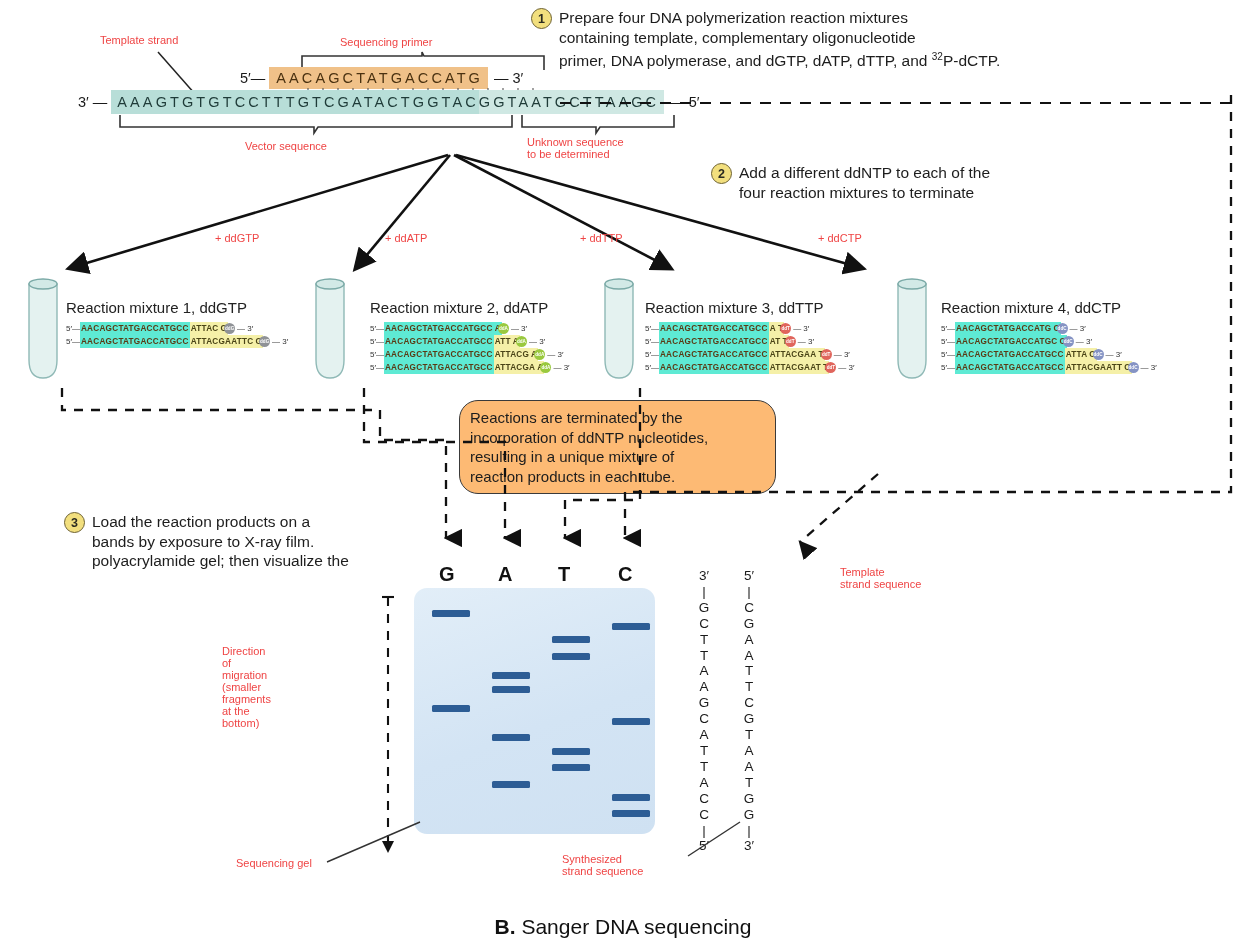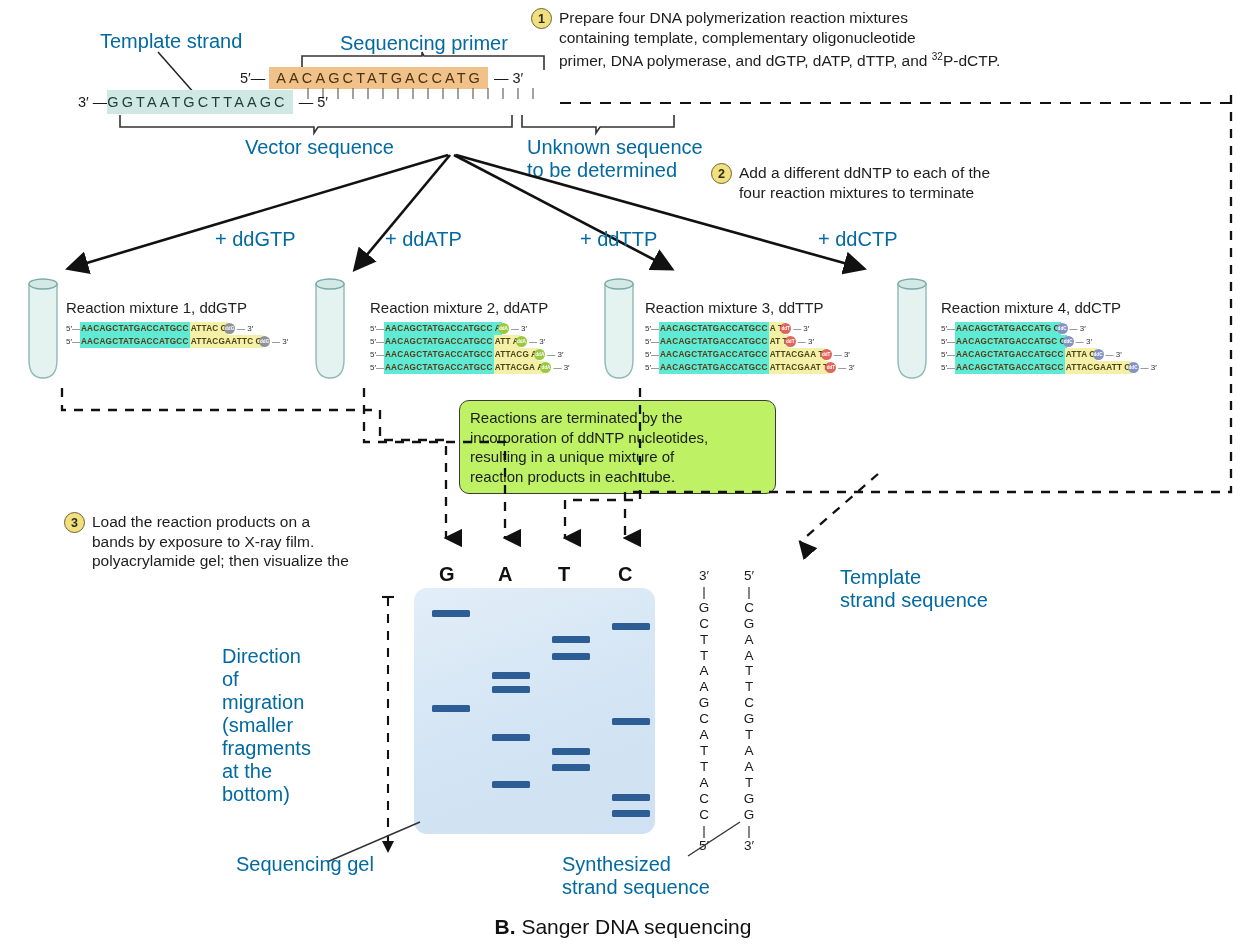--- a/index.html
+++ b/index.html
@@ -1,38 +1,38 @@
 <!DOCTYPE html>
 <html><head>
 <meta charset="utf-8">
 <style>
   html,body{margin:0;padding:0;background:#fff;}
   body{width:1246px;height:950px;position:relative;overflow:hidden;
        font-family:"Liberation Sans",sans-serif;color:#1a1a1a;}
   .abs{position:absolute;}
-  .lbl{font-size:20px;color:#0369a1;}
+  .lbl{font-size:11px;color:#ef4444;}
   .step{font-size:15.5px;line-height:19.5px;color:#1d1d1d;}
   .stepnum{width:19px;height:19px;border-radius:50%;background:#f2df7e;
     border:1.4px solid #6e6232;color:#2b2b20;font-size:12.5px;font-weight:bold;
     display:flex;align-items:center;justify-content:center;}
   .seqtop{font-family:"Liberation Sans",sans-serif;letter-spacing:3.1px;font-size:14.5px;}
   .prime{font-size:14.5px;}
   svg{overflow:visible;}
   .rxn-title{font-size:15px;color:#222;white-space:nowrap;}
   .frag{font-size:8.2px;white-space:nowrap;letter-spacing:.25px;line-height:11px;
         display:flex;align-items:center;font-weight:bold;}
   .frag .p5,.frag .p3{font-weight:normal;font-size:8px;color:#333;letter-spacing:0;}
   .frag .prim{background:#5eead4;padding:1px 1px;color:#5a3a14;}
   .frag .ext{background:#f5f0a8;padding:1px 1px;color:#4a4416;}
   .dd{display:inline-block;width:11px;height:11px;border-radius:50%;
       margin-left:-4px;position:relative;z-index:3;
       font-size:4.6px;color:#fff;text-align:center;line-height:11px;letter-spacing:0;}
   .dd.g{background:#8f9296;} .dd.a{background:#9ac93f;}
   .dd.t{background:#e0655c;} .dd.c{background:#8593c4;}
-  .callout{background:#bef264;border:1.6px solid #3a3a3a;border-radius:10px;
+  .callout{background:#fdba74;border:1.6px solid #3a3a3a;border-radius:19px;
            padding:7px 10px;font-size:15px;line-height:19.5px;color:#1d1d1d;}
   .gel{background:linear-gradient(160deg,#e2eef8 0%,#d3e4f4 55%,#cfe1f2 100%);
        border-radius:13px;}
   .band{position:absolute;height:6.5px;background:#2d5d95;border-radius:1.5px;}
   .gl{font-size:20px;font-weight:bold;color:#111;}
   .vseq{font-size:13.5px;line-height:15.9px;text-align:center;color:#1a1a1a;}
   .cap{font-size:21px;color:#111;}
   .cap b{font-weight:bold;}
 </style>
 </head>
@@ -75,20 +75,21 @@
       <line x1="169" y1="0" x2="169" y2="11"></line>
     <line x1="184" y1="0" x2="184" y2="11"></line>
       <line x1="199" y1="0" x2="199" y2="11"></line>
     <line x1="214" y1="0" x2="214" y2="11"></line>
       <line x1="229" y1="0" x2="229" y2="11"></line>
   </g>
 </svg>
 
 <div class="abs" style="left:78px;top:90px;display:flex;align-items:center;">
   <span class="prime">3′ —</span>
+  <span class="seqtop" style="background:#b8ded8;padding:4px 0 4px 6px;margin-left:4px;color:#1f3b38;">AAAGTGTGTCCTTTGTCGATACTGGTAC</span>
   <span class="seqtop" style="background:#cfe8e3;padding:4px 5px 4px 0;color:#1f3b38;">GGTAATGCTTAAGC</span>
   <span class="prime" style="margin-left:6px;">— 5′</span>
 </div>
 
 <svg class="abs" style="left:560px;top:95px;" width="690" height="16">
   <line x1="0" y1="8" x2="676" y2="8" stroke="#111" stroke-width="2" stroke-dasharray="11,9"></line>
 </svg>
 
 <svg class="abs" style="left:118px;top:113px;" width="610" height="22">
   <path d="M2,2 L2,14 L196,14 L196,20 L200,14 L394,14 L394,2" fill="none" stroke="#333" stroke-width="1.6"></path>

